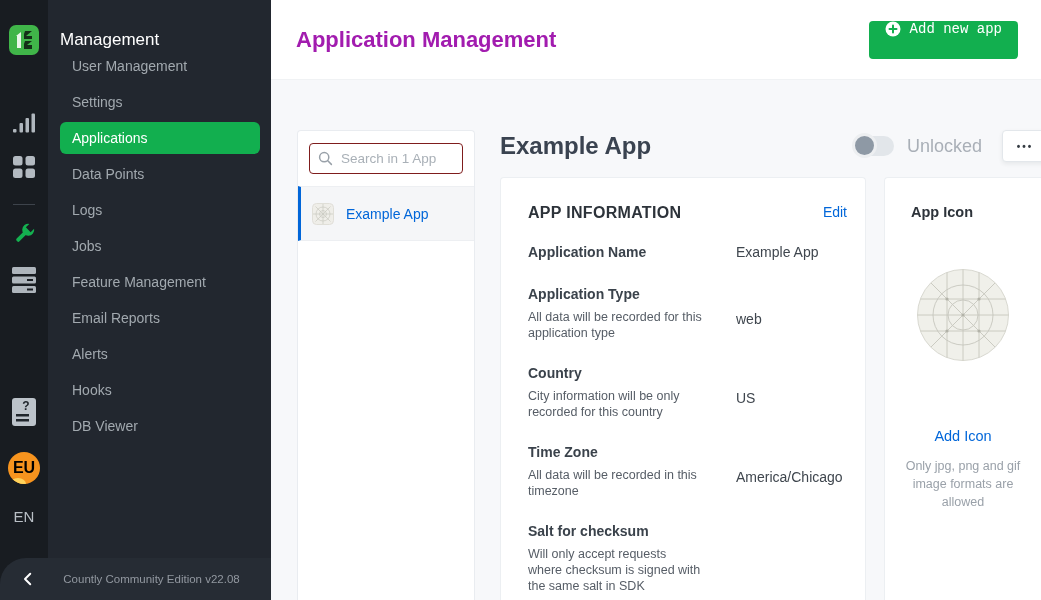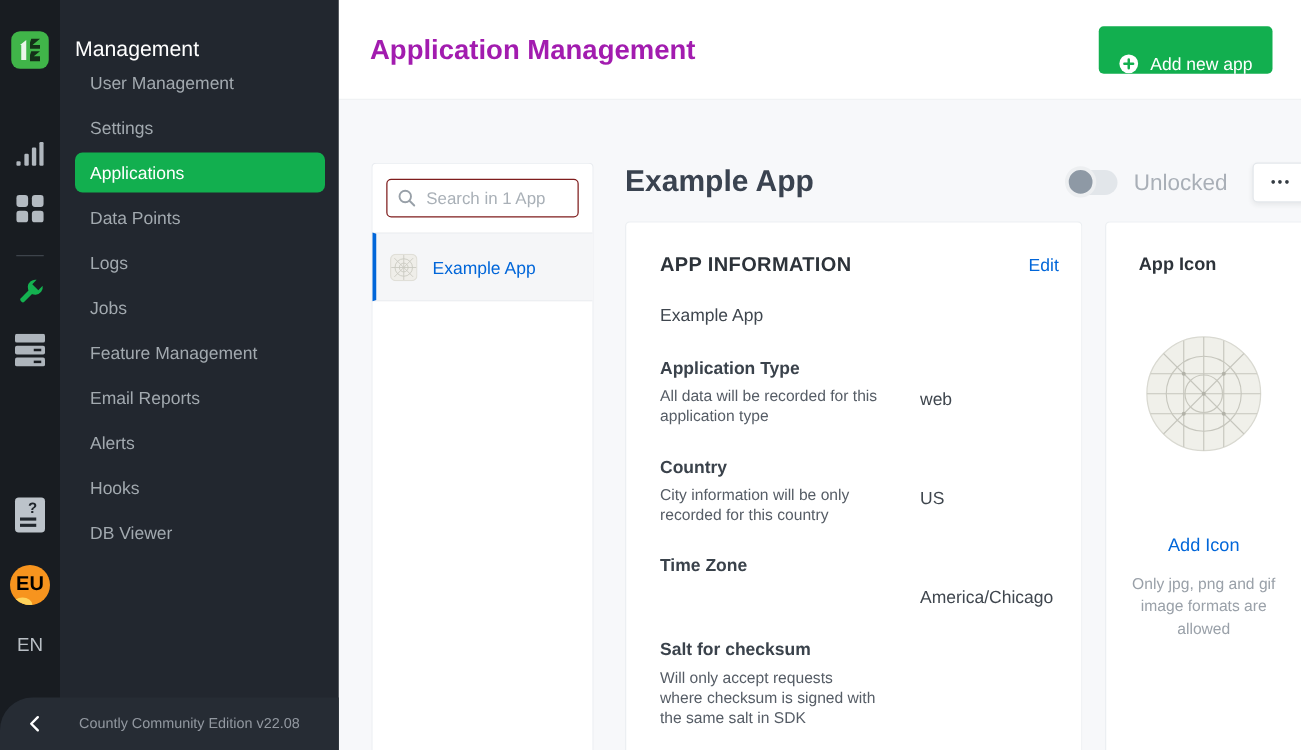--- a/index.html
+++ b/index.html
@@ -23,21 +23,21 @@
   .menu-item.active { background:#12af4f; color:#ffffff; font-weight:500; }
 
   .sidebar-footer { position:absolute; left:0; bottom:0; width:271px; height:42px; background:#262c34; border-top-left-radius:26px; display:flex; align-items:center; }
   .collapse-btn { width:56px; flex:none; display:flex; align-items:center; justify-content:center; cursor:pointer; }
   .footer-version { flex:1; text-align:center; color:#9298a0; font-size:11.5px; padding-right:24px; }
 
   
   .main { flex:1; display:flex; flex-direction:column; min-width:0; }
   .topbar { height:80px; flex:none; background:#ffffff; display:flex; align-items:center; padding:0 23px 0 25px; border-bottom:1px solid #f0f2f4; }
   .page-title { flex:1; font-size:22px; font-weight:700; color:#a21caf; }
-  .add-btn { display:flex; align-items:flex-end; gap:9px; height:38px; padding:0 16px; background:#12af4f; color:#fff; border:none; border-radius:4px; font-size:14px; font-weight:500; font-family:Liberation Sans, sans-serif; cursor:pointer; }
+  .add-btn { display:flex; align-items:flex-start; gap:9px; height:38px; padding:0 16px; background:#12af4f; color:#fff; border:none; border-radius:4px; font-size:14px; font-weight:500; font-family:Liberation Mono, monospace; cursor:pointer; }
 
   .content { flex:1; display:flex; padding:50px 0 0 26px; background:#f7f8fa; overflow:hidden; }
 
   
   .list-panel { width:178px; flex:none; background:#fff; border:1px solid #e9ecf0; border-bottom:none; border-radius:4px 4px 0 0; }
   .search-wrap { position:relative; padding:12px 11px 12px; }
   .search-input { width:100%; height:31px; border:1px solid #7f1d1d; border-radius:4px; padding:0 8px 0 31px; font-size:13.5px; color:#444; font-family:inherit; background:#fff; }
   .search-input::placeholder { color:#a9b0b7; }
   .search-icon-wrap { position:absolute; left:20px; top:20px; pointer-events:none; }
   .app-item { height:55px; background:#f5f6f8; border-left:3px solid #0166d9; border-top:1px solid #edeff2; border-bottom:1px solid #edeff2; display:flex; align-items:center; padding-left:11px; gap:12px; cursor:pointer; }
@@ -211,20 +211,23 @@
 
         <div class="cards">
 
           <section class="info-card">
             <div class="info-head">
               <div class="info-title">APP INFORMATION</div>
               <a class="edit-link">Edit</a>
             </div>
 
             <div class="row">
+              <div class="row-left">
+                <div class="row-label">Application Name</div>
+              </div>
               <div class="row-value">Example App</div>
             </div>
 
             <div class="row has-desc">
               <div class="row-left">
                 <div class="row-label">Application Type</div>
                 <div class="row-desc">All data will be recorded for this application type</div>
               </div>
               <div class="row-value">web</div>
             </div>
@@ -233,20 +236,21 @@
               <div class="row-left">
                 <div class="row-label">Country</div>
                 <div class="row-desc">City information will be only recorded for this country</div>
               </div>
               <div class="row-value">US</div>
             </div>
 
             <div class="row has-desc">
               <div class="row-left">
                 <div class="row-label">Time Zone</div>
+                <div class="row-desc">All data will be recorded in this timezone</div>
               </div>
               <div class="row-value">America/Chicago</div>
             </div>
 
             <div class="row has-desc">
               <div class="row-left">
                 <div class="row-label">Salt for checksum</div>
                 <div class="row-desc">Will only accept requests where checksum is signed with the same salt in SDK</div>
               </div>
               <div class="row-value"></div>

